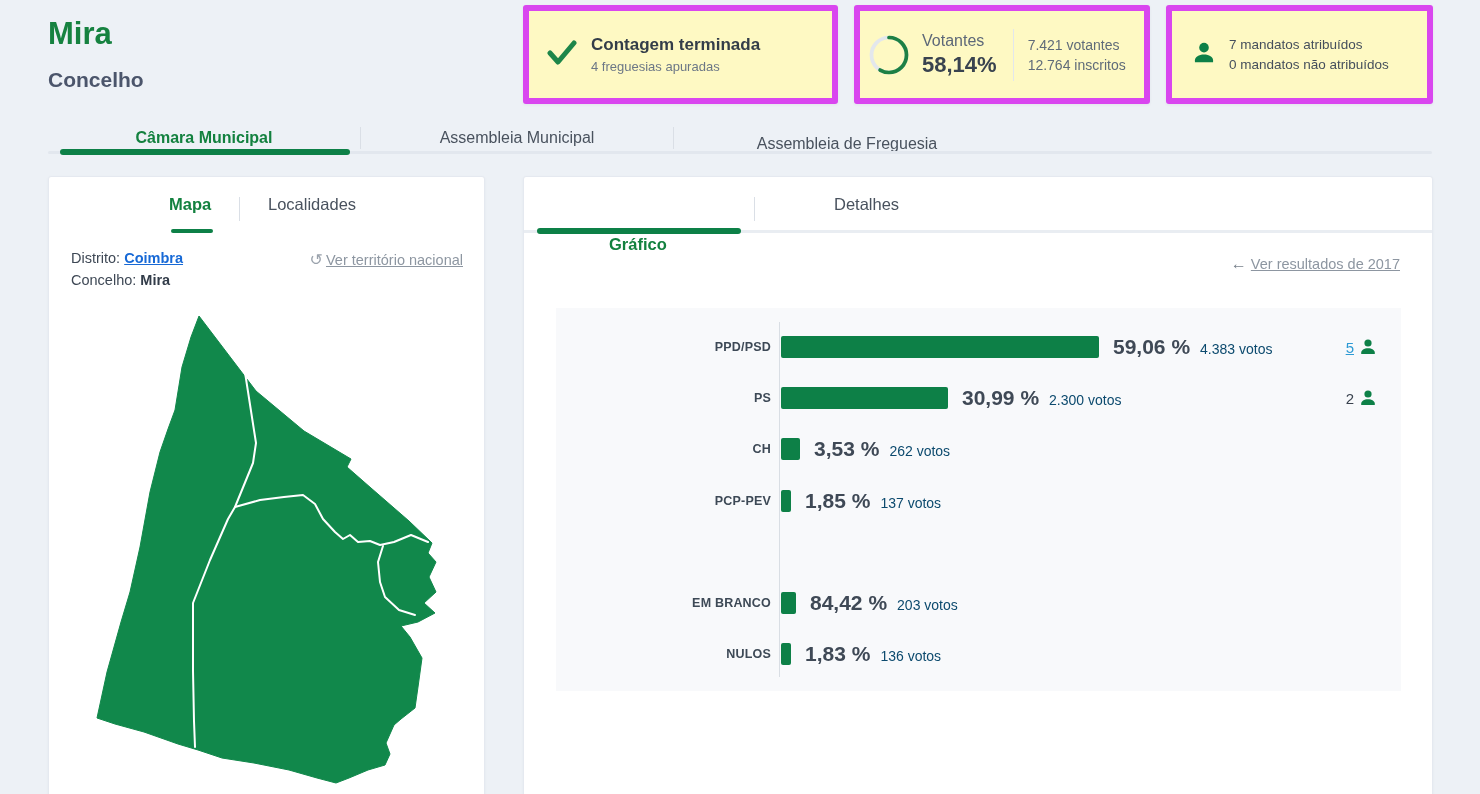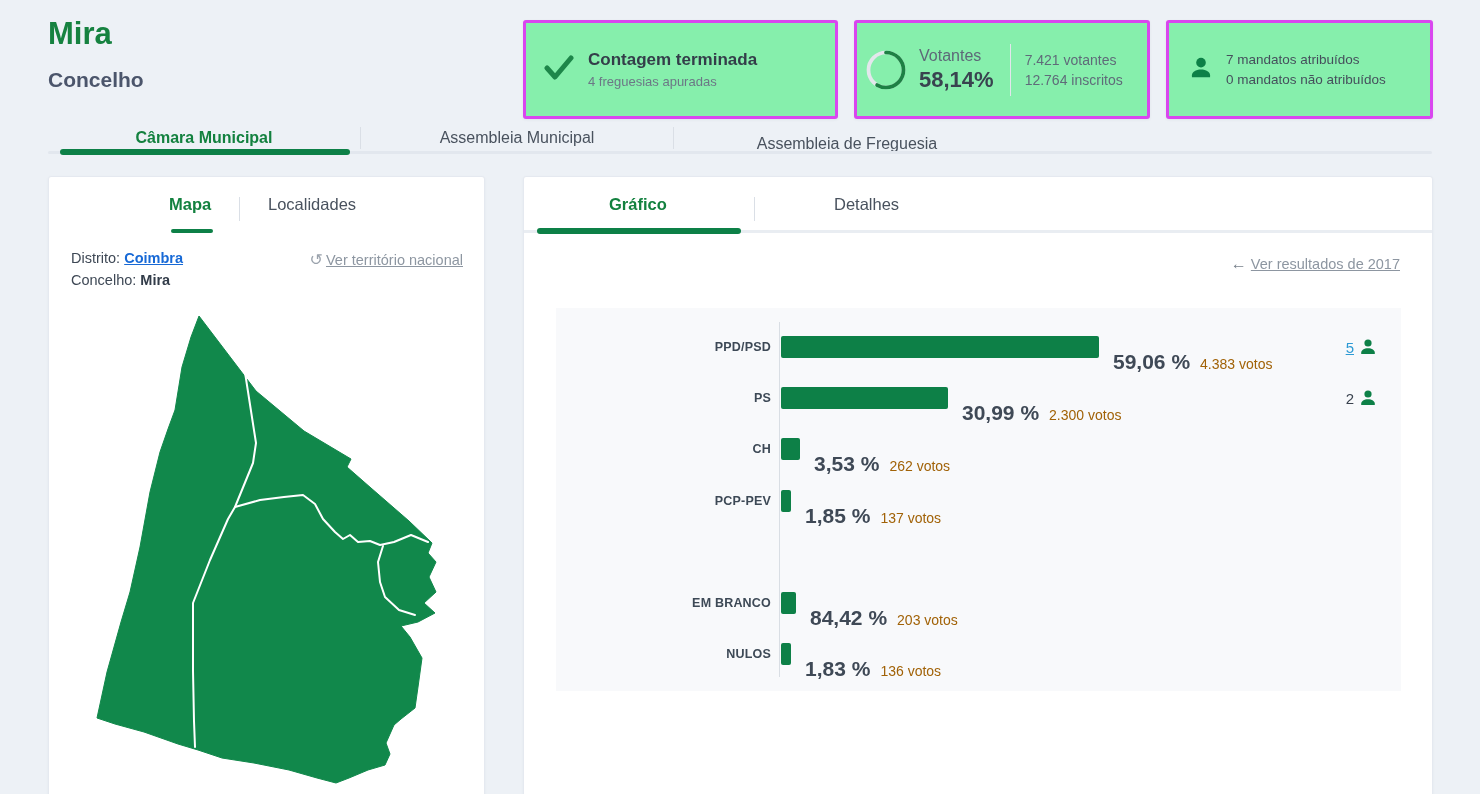--- a/index.html
+++ b/index.html
@@ -5,21 +5,21 @@
   * { margin:0; padding:0; box-sizing:border-box; }
   html,body { background:#edf1f6; }
   body { font-family:"Liberation Sans", sans-serif; }
   .screen { position:relative; width:1480px; height:794px; background:#edf1f6; overflow:hidden; }
 
   
   .page-title { position:absolute; left:48px; top:16px; font-size:31px; font-weight:700; color:#168240; }
   .page-subtitle { position:absolute; left:48px; top:68px; font-size:21px; font-weight:700; color:#4b556b; }
 
   
-  .card { position:absolute; top:20px; background:#86efac; border:3px solid #d946ef; border-radius:3px;
+  .card { position:absolute; top:5px; background:#fef9c3; border:6px solid #d946ef; border-radius:3px;
           box-shadow:0 1px 3px rgba(40,50,70,.06); }
   .card-count   { left:523px; width:315px; height:99px; }
   .card-turnout { left:854px; width:296px; height:99px; }
   .card-seats   { left:1166px; width:267px; height:99px; }
 
   .card-count .inner { display:flex; align-items:center; height:100%; padding:0 18px; gap:14px; }
   .count-title { font-size:17px; font-weight:700; color:#333d49; }
   .count-sub { font-size:13px; color:#6c7786; margin-top:4px; }
 
   .card-turnout .inner { display:flex; align-items:center; height:100%; padding:0 8px; }
@@ -74,23 +74,23 @@
   .back-link .txt { text-decoration:underline; }
   .back-arrow { color:#79828c; margin-right:4px; font-size:16px; }
 
   
   .chart-block { position:absolute; left:32px; top:131px; width:845px; height:383px; background:#f8f9fb; }
   .chart-axis { position:absolute; left:223px; top:14px; width:1px; height:355px; background:#d9dee4; }
   .crow { position:absolute; left:0; width:100%; height:22px; }
   .crow-label { position:absolute; right:630px; top:4px; width:200px; text-align:right; font-size:12.5px;
                 font-weight:700; color:#3d4956; letter-spacing:.2px; }
   .crow .bar { position:absolute; left:225px; top:0; height:22px; background:#0d8047; border-radius:2px; }
-  .crow .stats { position:absolute; top:15px; height:22px; display:flex; align-items:center; gap:10px; white-space:nowrap; }
+  .crow .stats { position:absolute; top:0; height:22px; display:flex; align-items:center; gap:10px; white-space:nowrap; }
   .pct { font-size:21px; font-weight:700; color:#3f4956; }
-  .votes { font-size:14px; color:#a16207; padding-top:3px; }
+  .votes { font-size:14px; color:#0c4a6e; padding-top:3px; }
   .seat { position:absolute; right:24px; top:0; height:22px; display:flex; align-items:center; gap:5px; }
   .seat-num { font-size:15px; color:#39424e; }
   .seat-num.link { color:#2d9ad4; text-decoration:underline; cursor:pointer; }
 </style>
 </head>
 <body>
 
 <div class="screen">
 
   <div class="page-title">Mira</div>
@@ -182,21 +182,21 @@
       <polyline fill="none" stroke="#ffffff" stroke-width="2" stroke-linejoin="round" stroke-linecap="round" points="
         193,62 202,120 207,152 204,172 186,216 179,228 161,269 144,312 144,380 145,430 146,456"></polyline>
       <polyline fill="none" stroke="#ffffff" stroke-width="2" stroke-linejoin="round" stroke-linecap="round" points="
         186,216 211,209 235,206 254,204 266,213 274,228 286,241 294,248 301,244 309,251 321,250 331,254 345,251 362,244 379,251"></polyline>
       <polyline fill="none" stroke="#ffffff" stroke-width="2" stroke-linejoin="round" stroke-linecap="round" points="
         334,255 329,271 331,291 336,306 350,319 366,324"></polyline>
     </svg>
   </div>
 
   <div class="panel panel-right">
-    <div class="sub-tab active" style="left:85px;">Gráfico</div>
+    <div class="sub-tab active" style="left:85px;margin-top:40px;">Gráfico</div>
     <div class="sub-div" style="left:230px;"></div>
     <div class="sub-tab" style="left:310px;">Detalhes</div>
     <div class="rp-line"></div>
     <div class="rp-active-bar"></div>
 
     <div class="back-link">
       <span class="back-arrow">←</span><span class="txt">Ver resultados de 2017</span>
     </div>
 
     <div class="chart-block">

